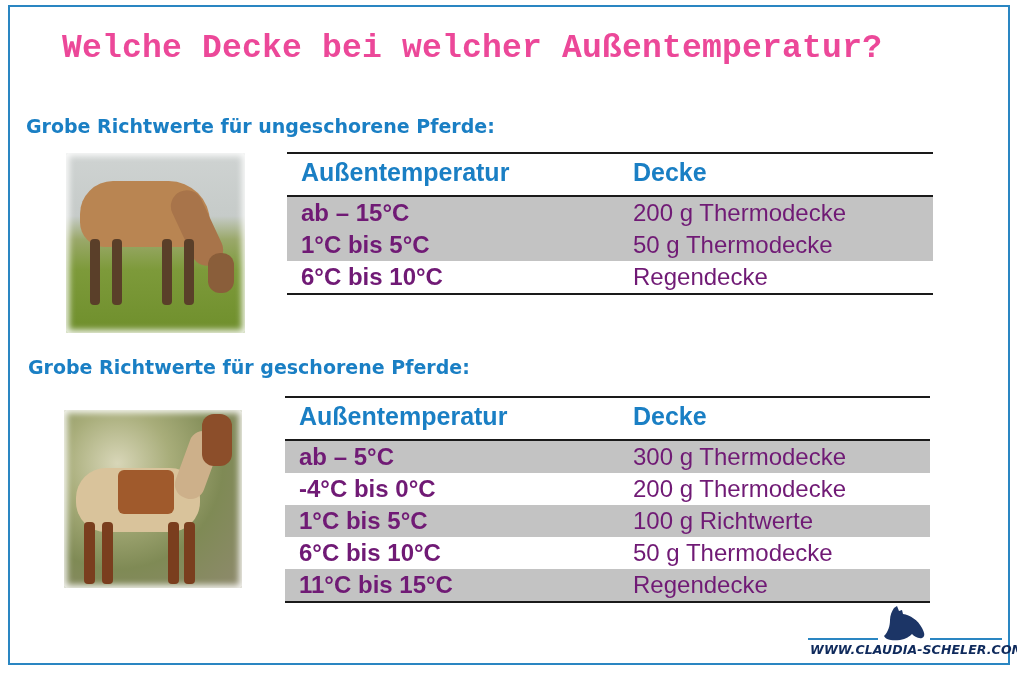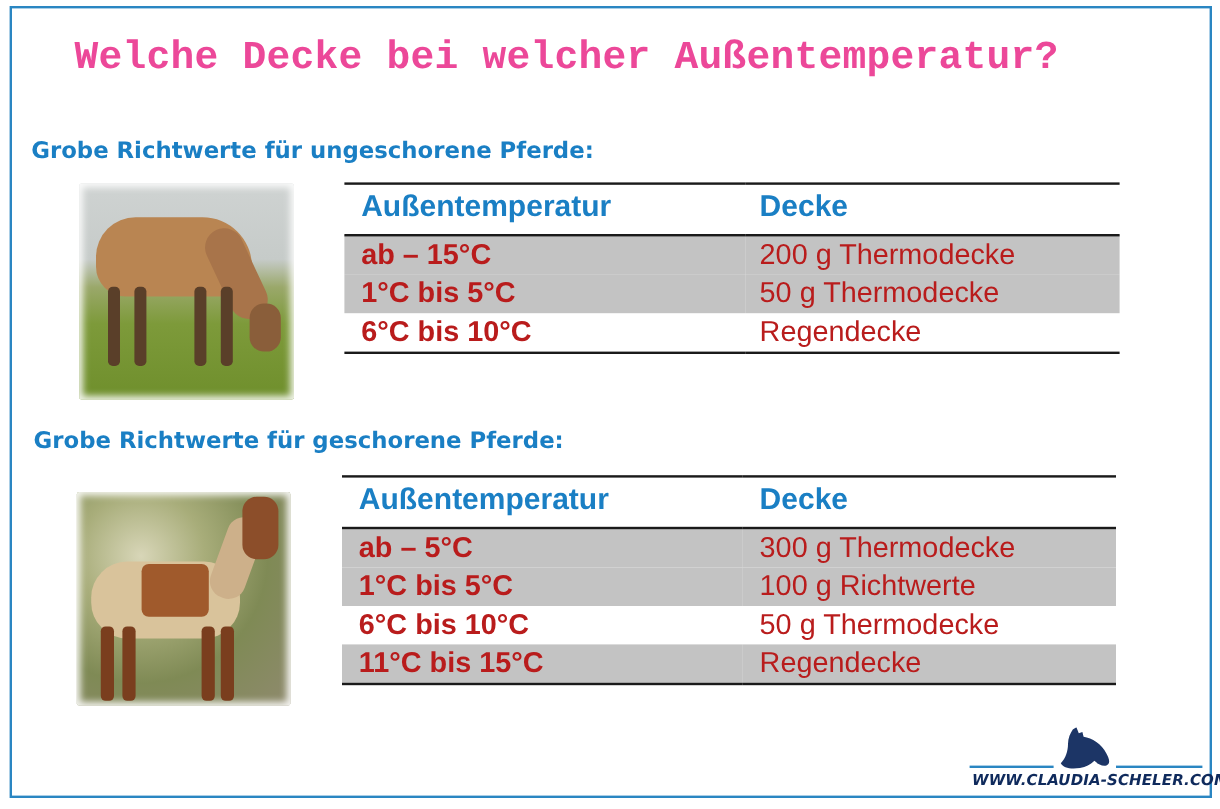--- a/index.html
+++ b/index.html
@@ -21,21 +21,21 @@
   .horse2-body { position:absolute; left:12px; top:58px; width:124px; height:64px; background:#d9c39b; border-radius:30px; }
   .horse2-patch { position:absolute; left:54px; top:60px; width:56px; height:44px; background:#a05a2c; border-radius:6px; }
   .horse2-neck { position:absolute; left:118px; top:20px; width:30px; height:70px; background:#cdb08a; transform:rotate(20deg); border-radius:14px; }
   .horse2-head { position:absolute; left:138px; top:4px; width:30px; height:52px; background:#8c4e2a; border-radius:12px; }
   .horse2-leg { position:absolute; width:11px; height:62px; background:#7a3e1e; top:112px; border-radius:4px; }
 
   table.grid { position:absolute; border-collapse:collapse; }
   .t1 { left:287px; top:152px; width:646px; }
   .t2 { left:285px; top:396px; width:645px; }
   table.grid th { text-align:left; color:#1a7fc4; font-weight:bold; font-size:25px; height:33px; padding:2px 0 6px 14px; border-top:2px solid #1a1a1a; border-bottom:2px solid #1a1a1a; }
-  table.grid td { font-size:24px; height:32px; padding:0 0 0 14px; color:#b91c1c; white-space:nowrap; }
+  table.grid td { font-size:24px; height:32px; padding:0 0 0 14px; color:#701a75; white-space:nowrap; }
   table.grid td.temp { font-weight:bold; width:320px; }
   table.grid tr.shade td { background:#c3c3c3; }
   table.grid tr.last td { border-bottom:2px solid #1a1a1a; }
   .t1 th.col2, .t1 td.deck { padding-left:12px; }
   .t2 th.col2, .t2 td.deck { padding-left:14px; }
 
   .logo { position:absolute; left:808px; top:606px; width:196px; height:56px; }
   .logo-url { position:absolute; left:2px; top:36px; font-family:"DejaVu Sans", sans-serif; font-weight:bold; font-style:italic; font-size:12.5px; color:#0f2a5c; white-space:nowrap; letter-spacing:0.1px; }
   .logo-line { position:absolute; top:32px; height:2px; background:#2a86c2; }
   .logo-head { position:absolute; left:72px; top:0px; width:48px; height:36px; }
@@ -100,20 +100,24 @@
     <tr>
       <th>Außentemperatur</th>
       <th class="col2">Decke</th>
     </tr>
   </thead>
   <tbody>
     <tr class="shade">
       <td class="temp">ab – 5°C</td>
       <td class="deck">300 g Thermodecke</td>
     </tr>
+    <tr>
+      <td class="temp">-4°C bis 0°C</td>
+      <td class="deck">200 g Thermodecke</td>
+    </tr>
     <tr class="shade">
       <td class="temp">1°C bis 5°C</td>
       <td class="deck">100 g Richtwerte</td>
     </tr>
     <tr>
       <td class="temp">6°C bis 10°C</td>
       <td class="deck">50 g Thermodecke</td>
     </tr>
     <tr class="shade last">
       <td class="temp">11°C bis 15°C</td>

